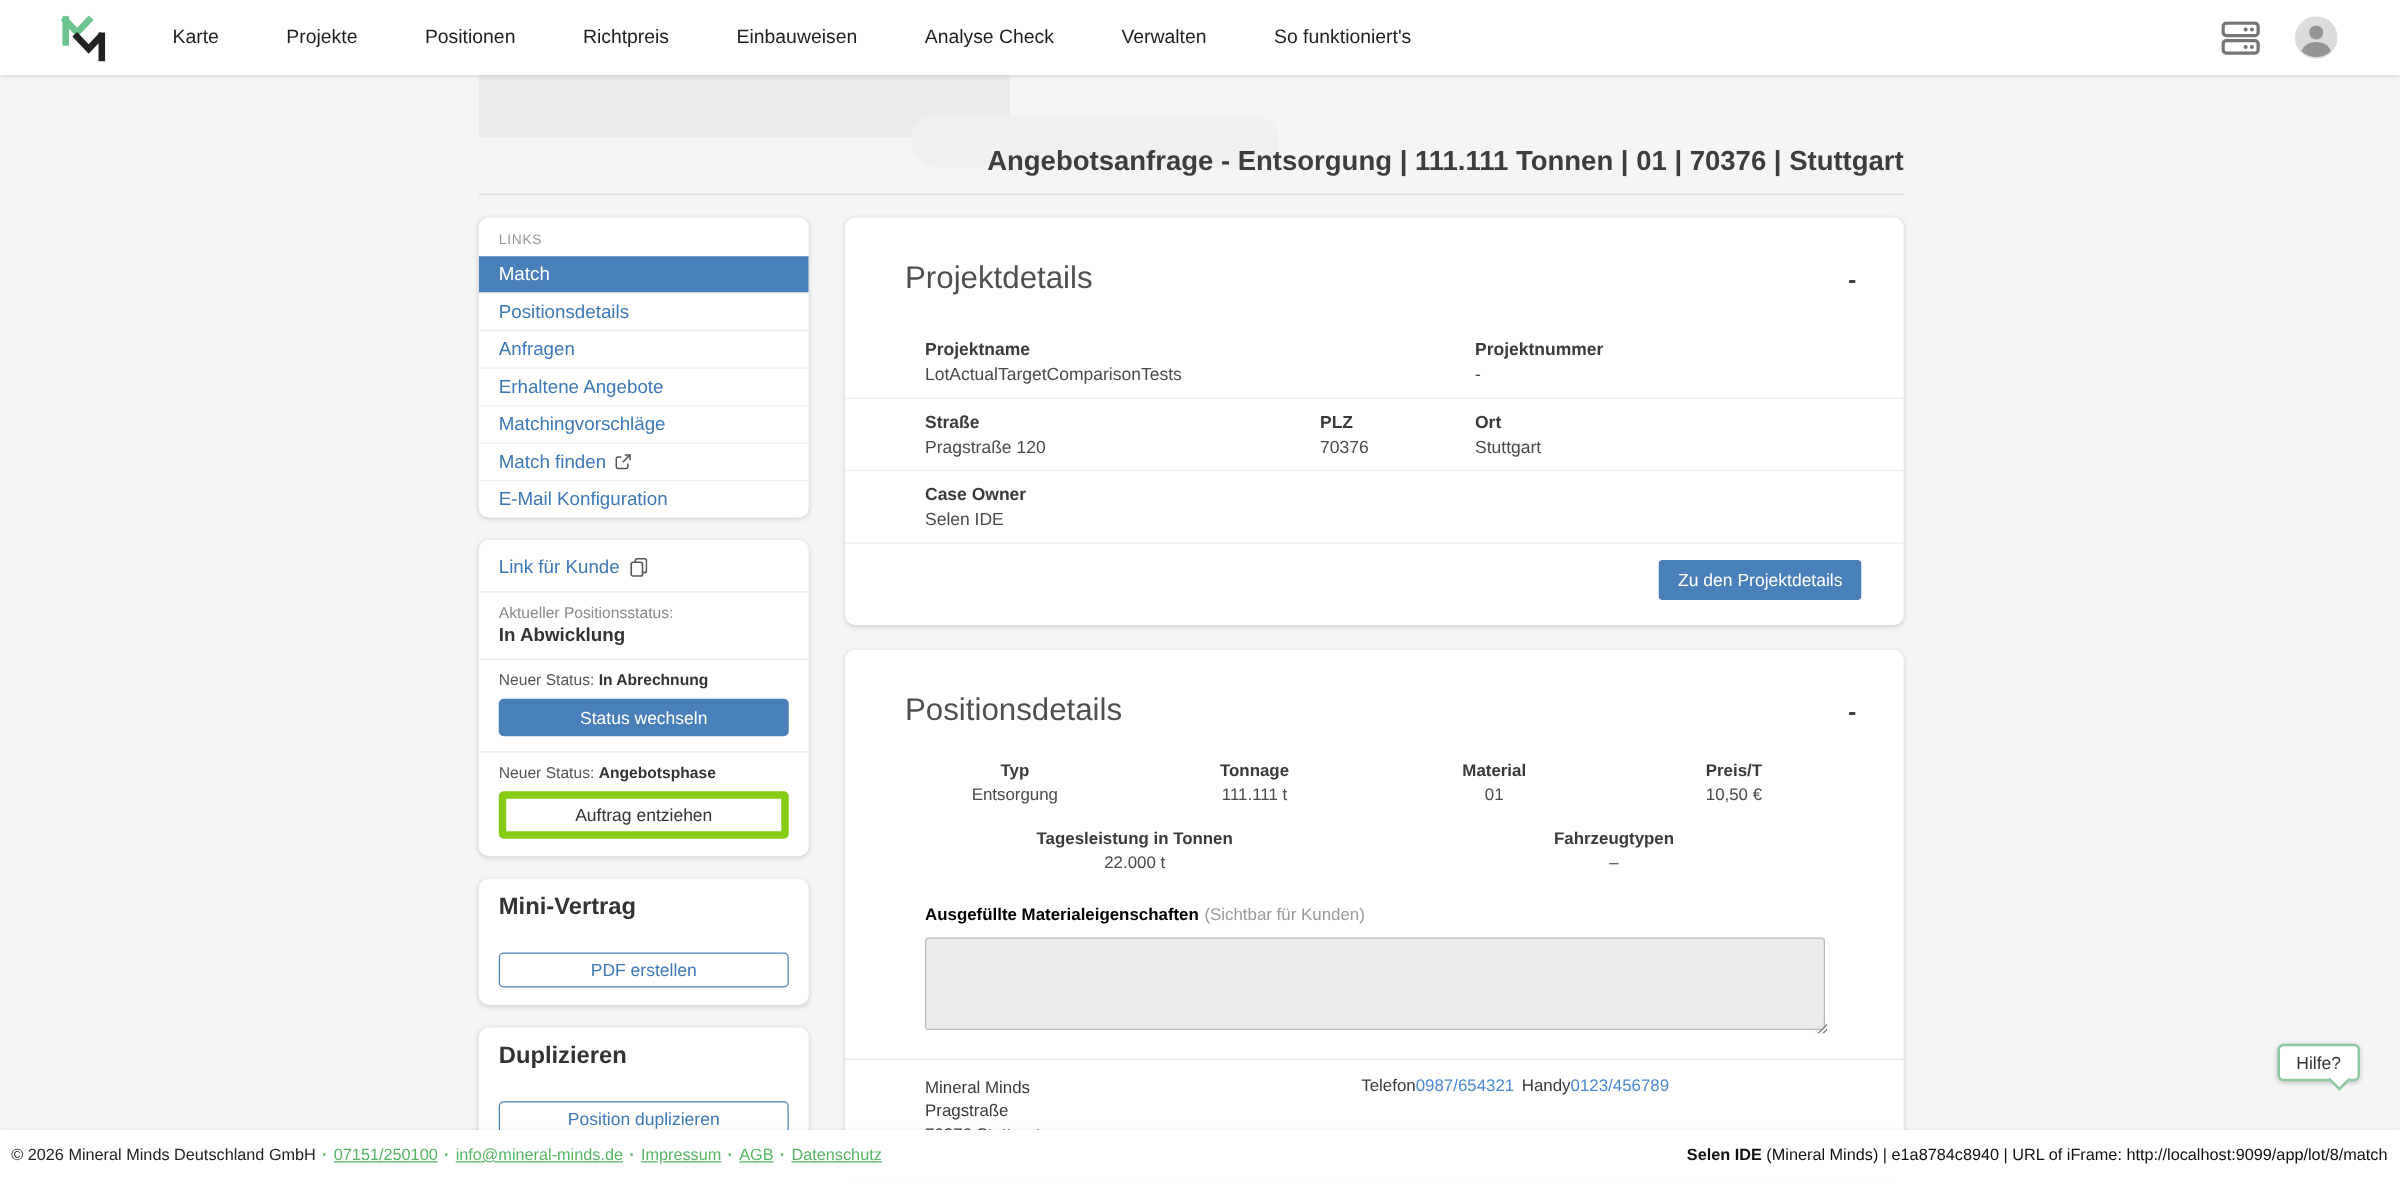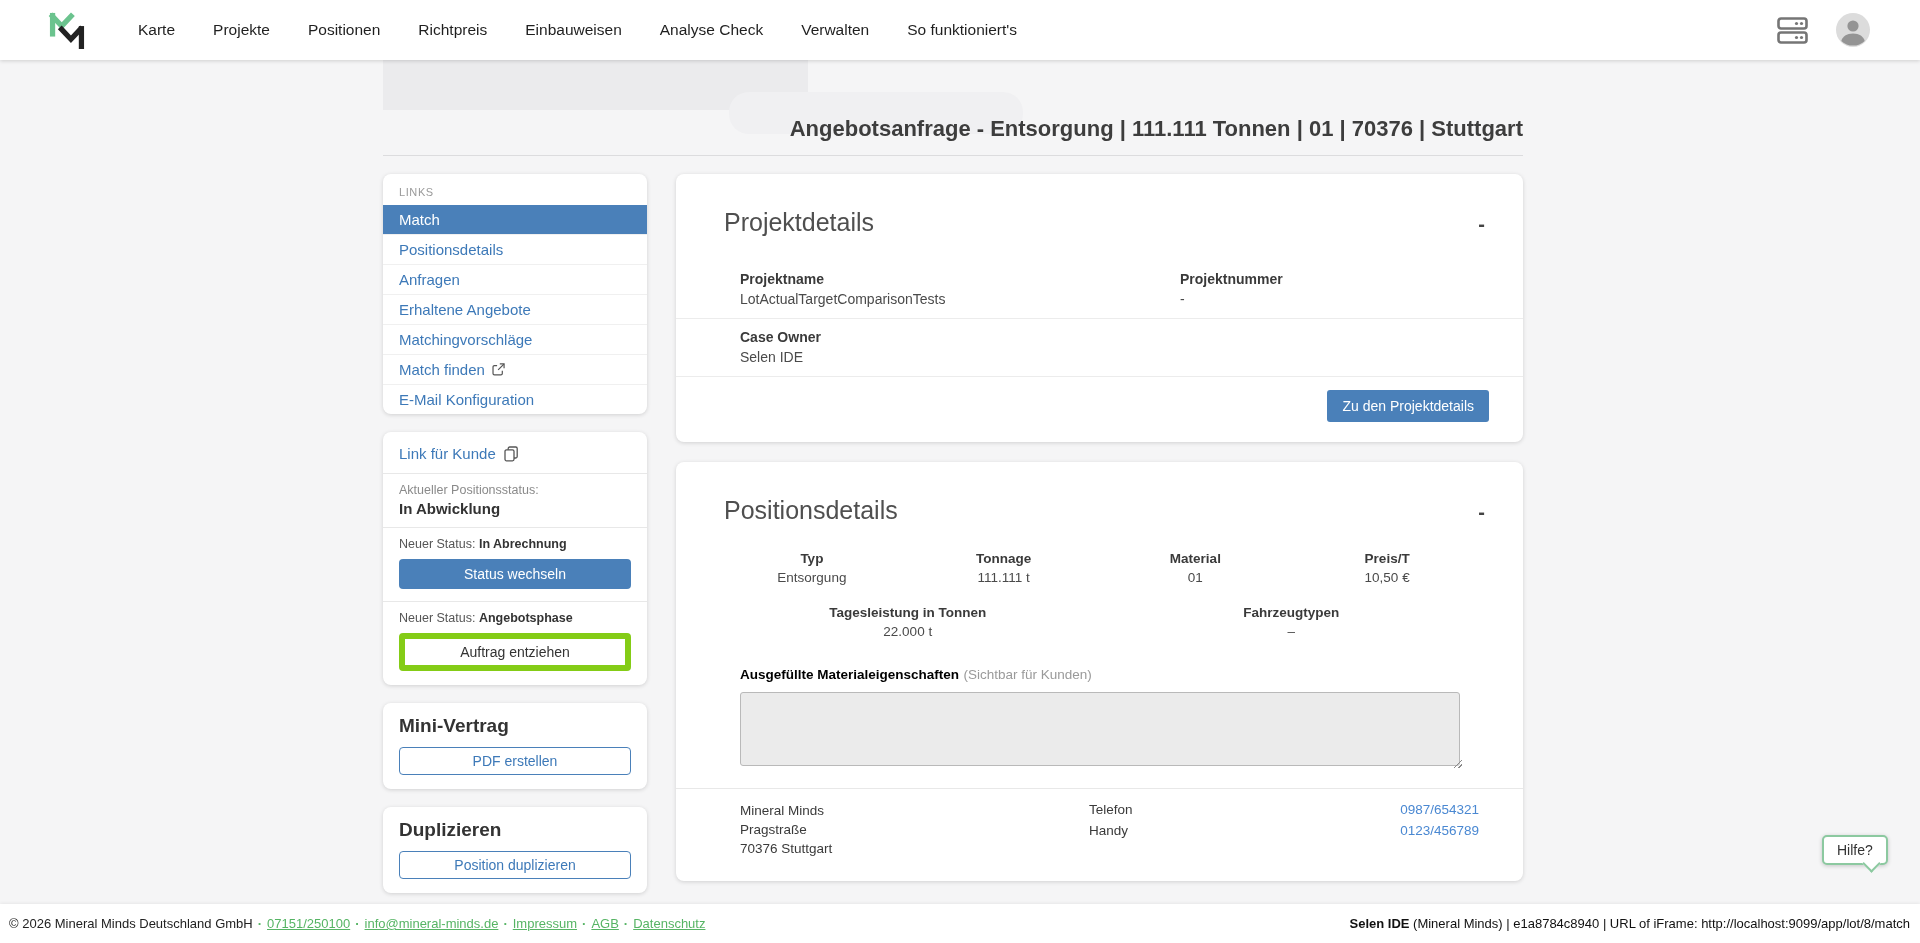--- a/index.html
+++ b/index.html
@@ -4,21 +4,21 @@
 <style>
   * { margin:0; padding:0; box-sizing:border-box; }
   html,body { width:1920px; height:943px; overflow:hidden; }
   body { font-family:"Liberation Sans","DejaVu Sans",sans-serif; background:#f5f5f6; color:#333; }
   .screen { position:relative; width:1920px; height:943px; }
 
   
   .topbar { position:absolute; top:0; left:0; width:100%; height:60px; background:#fff;
             box-shadow:0 1px 4px rgba(0,0,0,.16); display:flex; align-items:center; z-index:30; }
   .logo { margin-left:46px; width:44px; height:52px; display:flex; align-items:center; }
-  .nav { display:flex; align-items:center; margin-left:48px; gap:38px; }
+  .nav { display:flex; align-items:center; margin-left:48px; gap:54px; }
   .nav-item { font-size:15.5px; font-weight:500; color:#1f1f1f; cursor:pointer; white-space:nowrap; }
   .topbar-right { margin-left:auto; margin-right:50px; display:flex; align-items:center; gap:28px; }
   .icon-btn { cursor:pointer; display:flex; align-items:center; }
 
   
   .skel1 { position:absolute; left:383px; top:59px; width:425px; height:51px; background:#ebebed; }
   .skel2 { position:absolute; left:729px; top:92px; width:294px; height:42px; background:#f0f0f2; border-radius:20px; }
 
   
   .content { position:absolute; left:383px; top:116px; width:1140px; }
@@ -42,21 +42,21 @@
   .status-strong { font-size:15px; font-weight:700; color:#333; margin-top:3px; }
   .new-status { font-size:12.5px; color:#555; padding:9px 16px 0; }
   .new-status b { color:#333; }
   .btn-blue { display:block; width:calc(100% - 32px); margin:8px 16px 12px; background:#4a80b9; color:#fff;
               border:none; border-radius:4px; font-size:14px; padding:7px 0; cursor:pointer; text-align:center;
               font-family:inherit; }
   .btn-red-outline { display:block; width:calc(100% - 32px); margin:8px 16px 14px; background:#fff; color:#333;
               border:6px solid #84cc16; border-radius:4px; font-size:14px; padding:5px 0; cursor:pointer; text-align:center;
               font-family:inherit; }
   .side-small-title { font-size:19px; font-weight:700; color:#333; padding:12px 16px 2px; }
-  .btn-blue-outline { display:block; width:calc(100% - 32px); margin:8px 16px 14px; background:#fff; color:#3d79b8;
+  .btn-blue-outline { display:block; width:calc(100% - 32px); margin:23px 16px 14px; background:#fff; color:#3d79b8;
               border:1.5px solid #4a80b9; border-radius:4px; font-size:14px; padding:5px 0; cursor:pointer; text-align:center;
               font-family:inherit; }
   .btn-overview { display:block; width:100%; background:#fff; color:#3d79b8; border:2px solid #4a80b9; border-radius:6px;
               font-size:15px; padding:7px 0; cursor:pointer; text-align:center; font-family:inherit;
               box-shadow:0 1px 3px rgba(0,0,0,.15); margin-top:28px; }
 
   
   .main-card { position:relative; }
   .card-a { margin-bottom:20px; padding-bottom:14px; }
   .card-head { display:flex; align-items:flex-start; justify-content:space-between; padding:34px 38px 0 48px; }
@@ -80,21 +80,21 @@
   .material-block { margin:26px 60px 0 64px; }
   .material-label { font-size:13.5px; font-weight:700; color:#000000; }
   .material-hint { font-size:13.5px; font-weight:400; color:#9a9a9a; }
   .material-area { position:relative; margin-top:9px; width:720px; height:74px; background:#ebebeb;
                    border:1px solid #b9b9b9; border-radius:3px; resize:none; font-family:inherit; }
   .resize-corner { position:absolute; right:61px; width:11px; height:11px; margin-top:-13px;
                    background:repeating-linear-gradient(-45deg, transparent 0 2px, #8a8a8a 2px 3px);
                    clip-path:polygon(100% 0, 100% 100%, 0 100%); }
   .contact { display:grid; grid-template-columns:1fr 390px; padding:12px 44px 0 64px; border-top:1px solid #e8e8e8; margin-top:18px; }
   .contact-left div { font-size:13.5px; color:#3a3a3a; line-height:19px; }
-  .contact-right { display:flex; flex-direction:column; gap:6px; padding-top:1px; }
+  .contact-right { display:flex; gap:6px; padding-top:1px; }
   .contact-row { display:flex; justify-content:space-between; align-items:baseline; }
   .contact-row .lbl { font-size:13.5px; color:#3a3a3a; }
   .contact-row .val { font-size:13.5px; color:#4a88d2; cursor:pointer; }
 
   
   .help-bubble { position:absolute; left:1822px; top:835px; background:#fff; border:2px solid #8cc9a0;
                  border-radius:5px; padding:5px 13px; font-size:14px; color:#333; cursor:pointer;
                  box-shadow:0 1px 4px rgba(0,0,0,.2); z-index:25; }
   .help-bubble::after { content:''; position:absolute; right:8px; bottom:-7px; width:11px; height:11px; background:#fff;
                  border-right:2px solid #8cc9a0; border-bottom:2px solid #8cc9a0; transform:rotate(45deg); }
@@ -246,20 +246,34 @@
                 <div class="f-value">LotActualTargetComparisonTests</div>
               </div>
               <div></div>
               <div>
                 <div class="f-label">Projektnummer</div>
                 <div class="f-value">-</div>
               </div>
             </div>
             <div class="pd-row">
               <div>
+                <div class="f-label">Straße</div>
+                <div class="f-value">Pragstraße 120</div>
+              </div>
+              <div>
+                <div class="f-label">PLZ</div>
+                <div class="f-value">70376</div>
+              </div>
+              <div>
+                <div class="f-label">Ort</div>
+                <div class="f-value">Stuttgart</div>
+              </div>
+            </div>
+            <div class="pd-row">
+              <div>
                 <div class="f-label">Case Owner</div>
                 <div class="f-value">Selen IDE</div>
               </div>
             </div>
             <div class="pd-btn-row">
               <button class="btn-primary">Zu den Projektdetails</button>
             </div>
           </div>
         </section>
 

